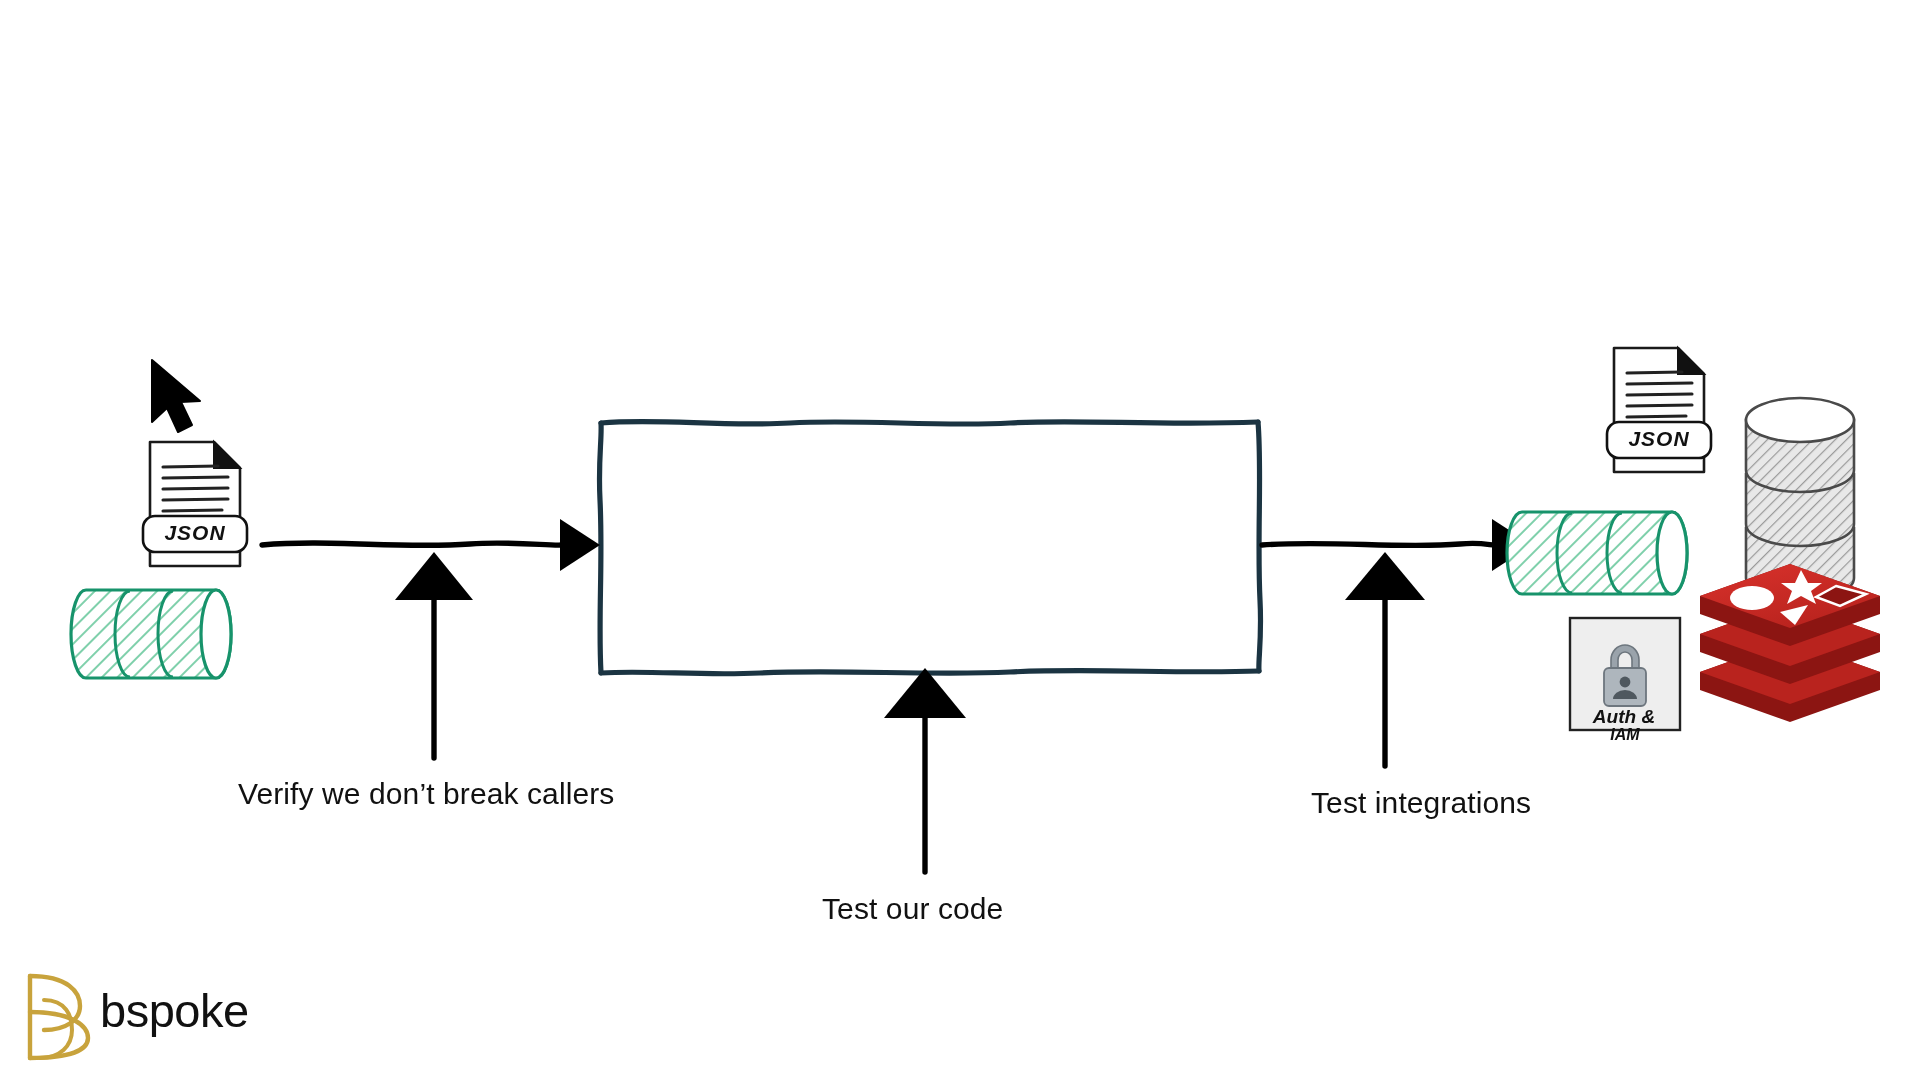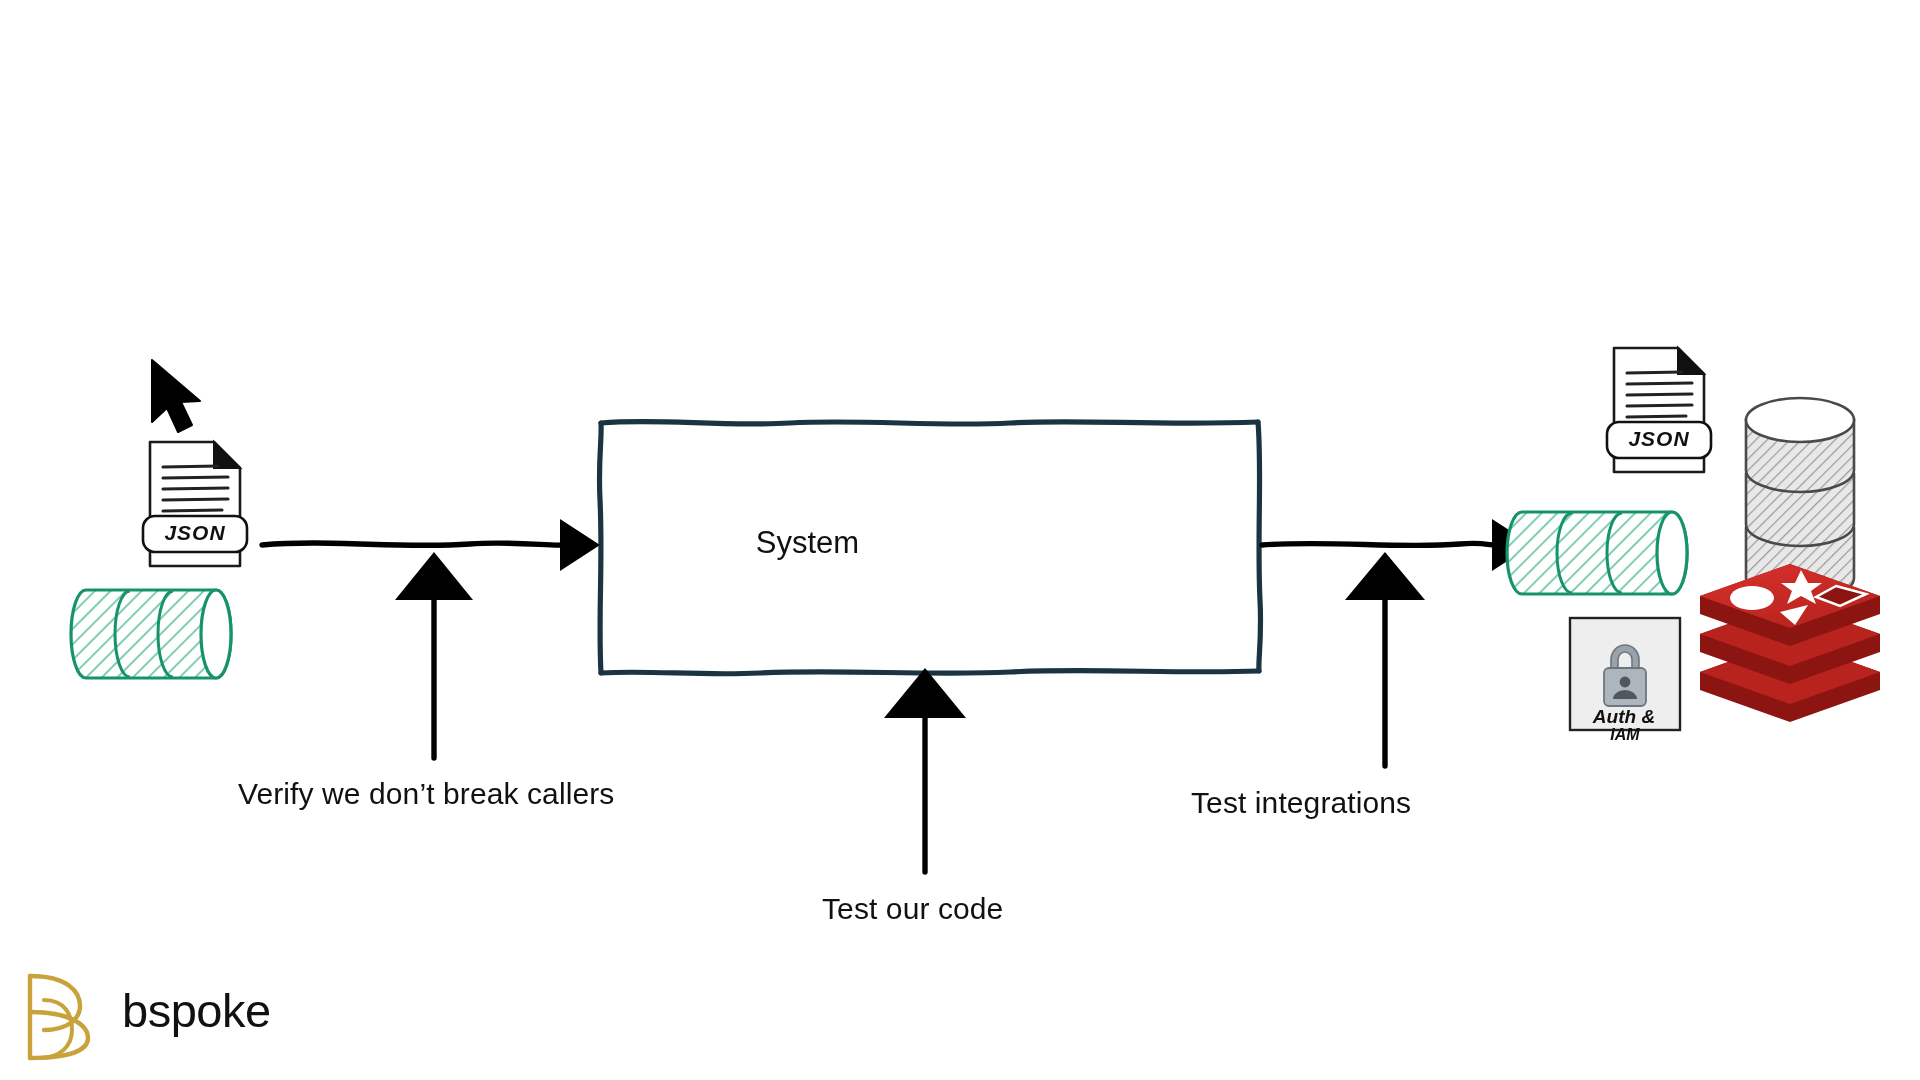--- a/index.html
+++ b/index.html
@@ -15,35 +15,35 @@
   .flow-label{
     position:absolute;
     font-family:Liberation Sans, sans-serif;
     font-size:30px;
     color:#111111;
     white-space:nowrap;
     letter-spacing:0.1px;
   }
   #label-verify{left:238px;top:777px;}
   #label-testcode{left:822px;top:892px;}
-  #label-integrations{left:1191px;top:786px;}
+  #label-integrations{left:1311px;top:786px;}
 
   .system-label{
     position:absolute;
     left:480px;top:525px;width:655px;
     text-align:center;
     font-family:"Liberation Sans", sans-serif;
     font-size:31px;
     color:#111111;
   }
 
   
   .brand{
     position:absolute;left:22px;top:962px;
-    display:flex;align-items:center;gap:24px;
+    display:flex;align-items:center;gap:2px;
   }
   .brand-word{
     font-family:"Liberation Sans", sans-serif;
     font-size:47px;color:#111111;letter-spacing:-0.5px;line-height:1;
   }
 </style>
 </head>
 <body>
 
 <div class="stage">
@@ -209,21 +209,20 @@
               font-family:'Liberation Sans',sans-serif;font-size:21px;
               font-weight:700;font-style:italic;color:#111111;letter-spacing:1px;">JSON</div>
 
   <div class="abs" style="left:1570px;top:706px;width:108px;text-align:center;
               font-family:'Liberation Sans',sans-serif;font-size:19px;
               font-weight:700;font-style:italic;color:#111111;">Auth &amp;</div>
   <div class="abs" style="left:1570px;top:726px;width:110px;text-align:center;
               font-family:'Liberation Sans',sans-serif;font-size:16px;
               font-weight:700;font-style:italic;color:#111111;">IAM</div>
 
-  <div class="system-label">System</div>
 
   <div class="flow-label" id="label-verify">Verify we don’t break callers</div>
 
   <div class="flow-label" id="label-testcode">Test our code</div>
 
   <div class="flow-label" id="label-integrations">Test integrations</div>
 
   <div class="brand">
     <div style="width:76px;height:96px;"></div>
     <div class="brand-word">bspoke</div>

